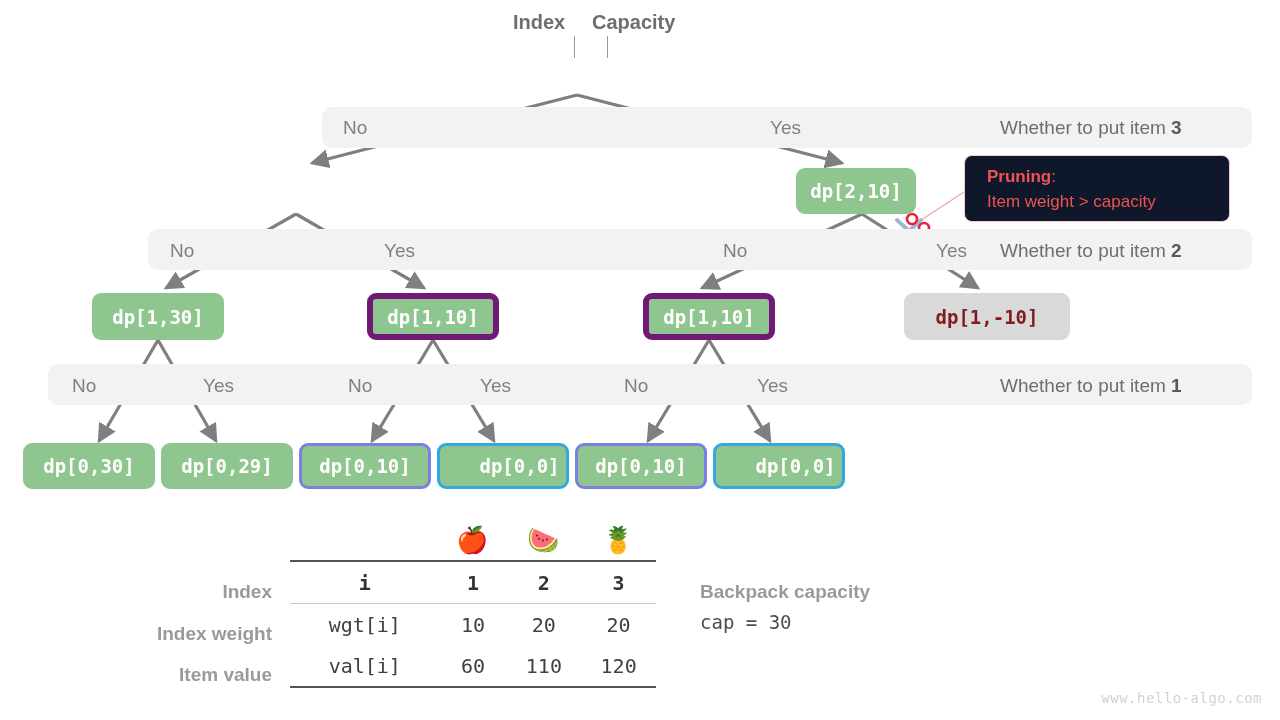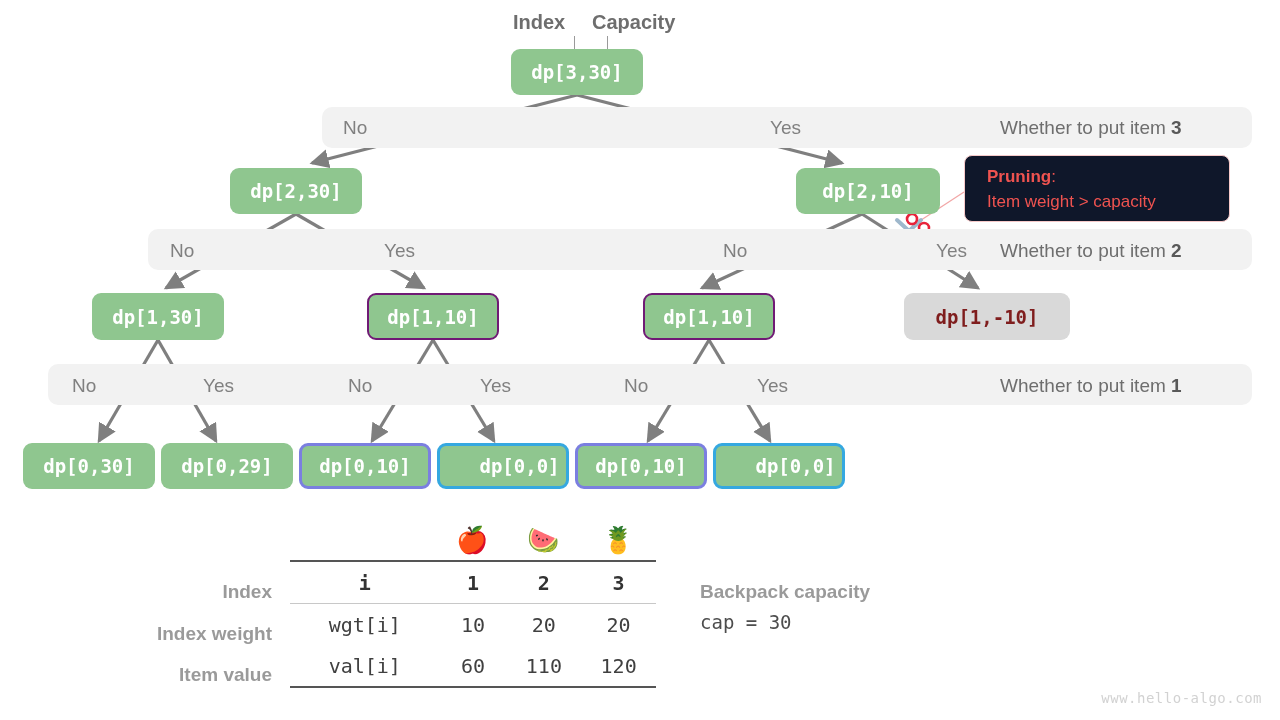--- a/index.html
+++ b/index.html
@@ -53,21 +53,21 @@
     display: flex;
     align-items: center;
     justify-content: center;
     color: #ffffff;
     font-family: "DejaVu Sans Mono", monospace;
     font-size: 19px;
     font-weight: bold;
     letter-spacing: 0px;
     white-space: nowrap;
   }
-  .node.orange  { border: 2px solid #701a75; }
+  .node.orange  { border: 6px solid #701a75; }
   .node.purple  { border: 3px solid #7b7fe0; }
   .node.cyan    { border: 3px solid #35a8e0; padding-left: 33px; }
   .node.muted   { background: #d9d9d9; color: #7f1d1d; font-weight: bold; }
 
   
   .hdr {
     position: absolute;
     color: #6e6e6e;
     font-size: 20px;
     font-weight: bold;
@@ -226,24 +226,22 @@
 
   <div class="band" style="left:48px; top:364px; width:1204px; height:41px;"></div>
   <div class="band-label" style="left:72px; top:385px;">No</div>
   <div class="band-label" style="left:203px; top:385px;">Yes</div>
   <div class="band-label" style="left:348px; top:385px;">No</div>
   <div class="band-label" style="left:480px; top:385px;">Yes</div>
   <div class="band-label" style="left:624px; top:385px;">No</div>
   <div class="band-label" style="left:757px; top:385px;">Yes</div>
   <div class="band-label right" style="left:1000px; top:385px;"><span>Whether to put item </span><b>1</b></div>
 
-  <div class="node" style="left:511px; top:49px; width:132px; height:46px;">dp[3,30]</div>
-
-  <div class="node" style="left:230px; top:168px; width:132px; height:46px;">dp[2,30]</div>
-  <div class="node" style="left:796px; top:168px; width:144px; height:46px;">dp[2,10]</div>
+
+  <div class="node" style="left:796px; top:168px; width:120px; height:46px;">dp[2,10]</div>
 
   <div class="node" style="left:92px; top:293px; width:132px; height:47px;border-radius:9px;">dp[1,30]</div>
   <div class="node orange" style="left:367px; top:293px; width:132px; height:47px;">dp[1,10]</div>
   <div class="node orange" style="left:643px; top:293px; width:132px; height:47px;">dp[1,10]</div>
   <div class="node muted" style="left:904px; top:293px; width:166px; height:47px;">dp[1,-10]</div>
 
   <div class="node" style="left:23px; top:443px; width:132px; height:46px;">dp[0,30]</div>
   <div class="node" style="left:161px; top:443px; width:132px; height:46px;">dp[0,29]</div>
   <div class="node purple" style="left:299px; top:443px; width:132px; height:46px;">dp[0,10]</div>
   <div class="node cyan" style="left:437px; top:443px; width:132px; height:46px;">dp[0,0]</div>

